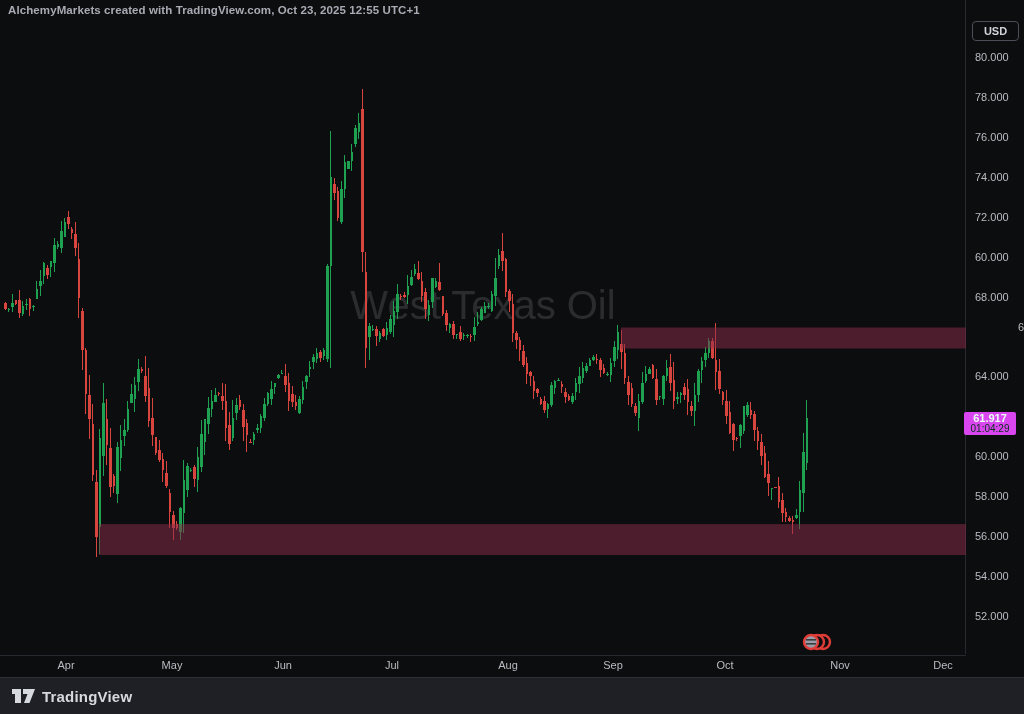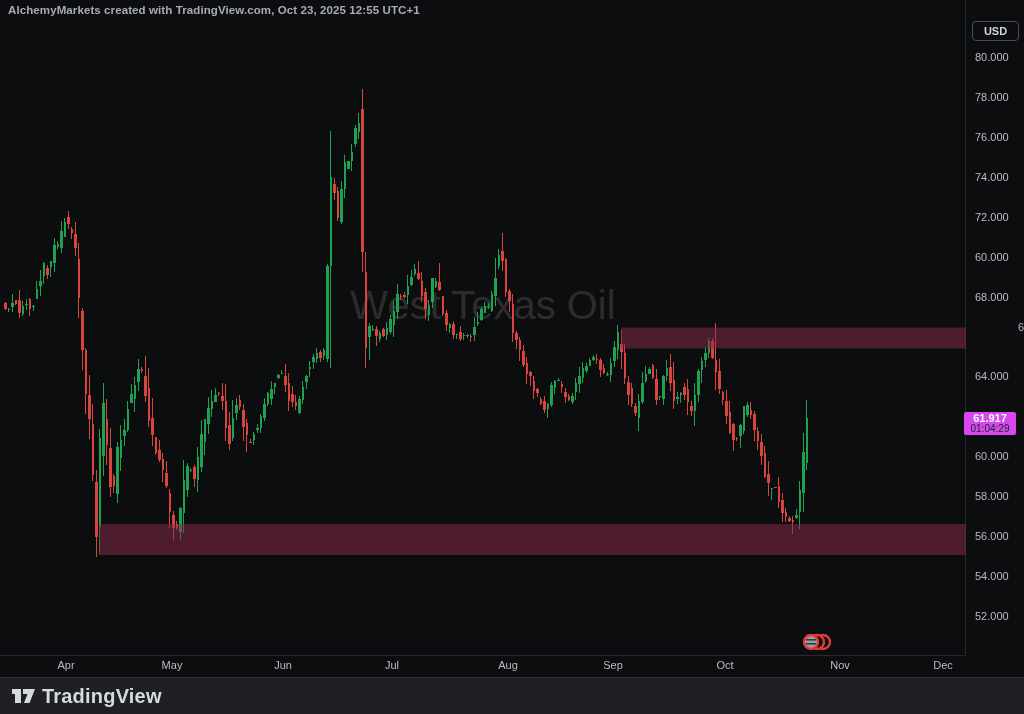--- a/index.html
+++ b/index.html
@@ -32,21 +32,21 @@
 
   .time-axis { position:absolute; left:0; top:655px; width:966px; height:21px;
                border-top:1px solid #26292f; background:#0c0d0f; cursor:ew-resize; }
   .month-tick { position:absolute; top:3px; transform:translateX(-50%); font-size:11px;
                 color:#b9bcc2; }
 
   .footer { position:absolute; left:0; top:677px; width:1024px; height:37px;
             background:#1e2025; border-top:1px solid #2c2f36; display:flex;
             align-items:center; padding-left:12px; }
   .brand { display:flex; align-items:center; gap:7px; cursor:pointer; text-decoration:none; }
-  .brand-text { font-size:20px; font-weight:700; color:#d6d9de; letter-spacing:.2px; }
+  .brand-text { font-size:15px; font-weight:700; color:#d6d9de; letter-spacing:.2px; }
 </style>
 </head>
 <body>
 
 <div class="app">
 
   <div class="chart-pane">
     <div class="attribution">AlchemyMarkets created with TradingView.com, Oct 23, 2025 12:55 UTC+1</div>
     <div class="watermark">
       <div class="wm-symbol">West Texas Oil</div>

